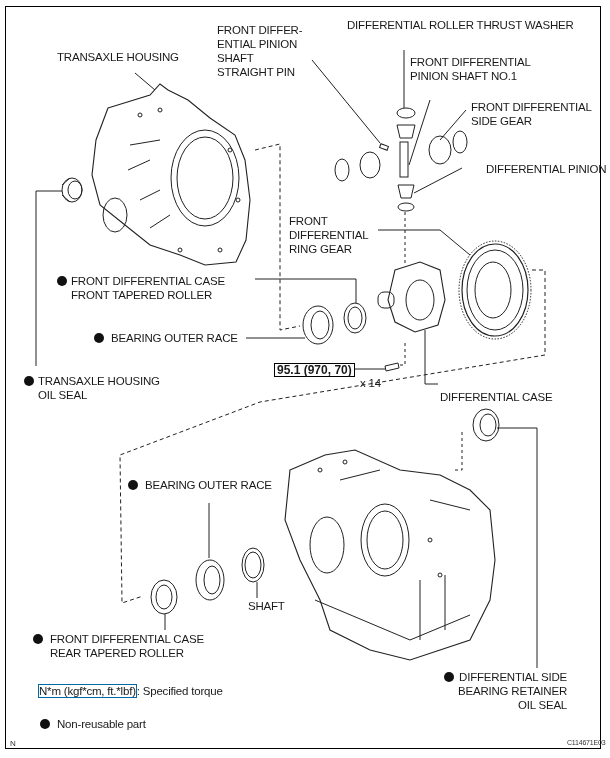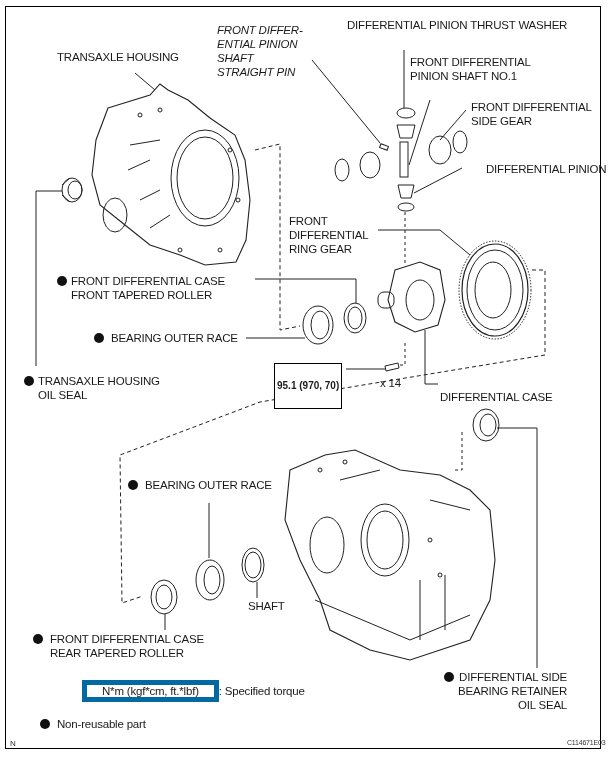--- a/index.html
+++ b/index.html
@@ -5,23 +5,23 @@
   html, body { margin:0; padding:0; background:#ffffff; }
   body { width:610px; height:758px; position:relative; overflow:hidden;
          font-family:"Liberation Sans", sans-serif; color:#1a1a1a; }
   .frame { position:absolute; left:5px; top:6px; width:596px; height:743px;
            border:1.5px solid #000; box-sizing:border-box; }
   svg.art { position:absolute; left:0; top:0; width:610px; height:758px; }
   .lbl { position:absolute; font-size:11.5px; line-height:14px; letter-spacing:-0.2px;
          white-space:pre; color:#1a1a1a; }
   .dot { display:inline-block; width:10px; height:10px; border-radius:50%;
          background:#111; vertical-align:-1px; margin-right:4px; }
-  .torque { position:absolute; font-size:10px; font-weight:bold; border:1px solid #000;
-            padding:16px 2px; line-height:12px; background:#fff; }
-  .legend-box { border:5px solid #0369a1; padding:0 15px;margin-left:44px; }
+  .torque { position:absolute; font-size:12px; font-weight:bold; border:1px solid #000;
+            padding:0 2px; line-height:12px; background:#fff; }
+  .legend-box { border:1px solid #0369a1; padding:0 0; }
   .small { font-size:7px; color:#333; }
 </style>
 </head>
 <body>
 
 <div class="frame"></div>
 
 <svg class="art" viewBox="0 0 610 758" fill="none" stroke="#222" stroke-width="1">
 
   <g>
@@ -118,42 +118,42 @@
   <line x1="165" y1="614" x2="165" y2="630"></line>
   <ellipse cx="210" cy="580" rx="14" ry="20"></ellipse>
   <ellipse cx="212" cy="580" rx="8" ry="14"></ellipse>
   <line x1="209" y1="503" x2="209" y2="558"></line>
   <ellipse cx="253" cy="565" rx="11" ry="17"></ellipse>
   <ellipse cx="253" cy="565" rx="8" ry="13"></ellipse>
   <line x1="257" y1="582" x2="257" y2="598"></line>
 </svg>
 
 <div class="lbl" style="left:57px;top:50px;">TRANSAXLE HOUSING</div>
-<div class="lbl" style="left:217px;top:23px;font-style:italic;">FRONT DIFFER-
+<div class="lbl" style="left:217px;top:23px;">FRONT DIFFER-
 ENTIAL PINION
 SHAFT
 STRAIGHT PIN</div>
-<div class="lbl" style="left:347px;top:18px;">DIFFERENTIAL PINION THRUST WASHER</div>
+<div class="lbl" style="left:347px;top:18px;">DIFFERENTIAL ROLLER THRUST WASHER</div>
 <div class="lbl" style="left:410px;top:55px;">FRONT DIFFERENTIAL
 PINION SHAFT NO.1</div>
 <div class="lbl" style="left:471px;top:100px;">FRONT DIFFERENTIAL
 SIDE GEAR</div>
 <div class="lbl" style="left:486px;top:162px;text-align:right;">DIFFERENTIAL PINION</div>
 <div class="lbl" style="left:289px;top:214px;">FRONT
 DIFFERENTIAL
 RING GEAR</div>
 
 <div class="lbl" style="left:57px;top:274px;"><span class="dot"></span><span style="display:inline-block;vertical-align:top;">FRONT DIFFERENTIAL CASE
 FRONT TAPERED ROLLER</span></div>
 <div class="lbl" style="left:94px;top:331px;"><span class="dot"></span> <span>BEARING OUTER RACE</span></div>
 <div class="lbl" style="left:24px;top:374px;"><span class="dot"></span><span style="display:inline-block;vertical-align:top;">TRANSAXLE HOUSING
 OIL SEAL</span></div>
 
 <div class="torque" style="left:274px;top:363px;">95.1 (970, 70)</div>
-<div class="lbl" style="left:360px;top:376px;margin-left:20px;">x 14</div>
+<div class="lbl" style="left:360px;top:376px;">x 14</div>
 <div class="lbl" style="left:440px;top:390px;">DIFFERENTIAL CASE</div>
 
 <div class="lbl" style="left:128px;top:478px;"><span class="dot"></span> <span>BEARING OUTER RACE</span></div>
 <div class="lbl" style="left:248px;top:599px;">SHAFT</div>
 <div class="lbl" style="left:33px;top:632px;"><span class="dot"></span> <span style="display:inline-block;vertical-align:top;">FRONT DIFFERENTIAL CASE
 REAR TAPERED ROLLER</span></div>
 <div class="lbl" style="left:444px;top:670px;text-align:right;"><span class="dot"></span><span style="display:inline-block;vertical-align:top;">DIFFERENTIAL SIDE
 BEARING RETAINER
 OIL SEAL</span></div>
 

